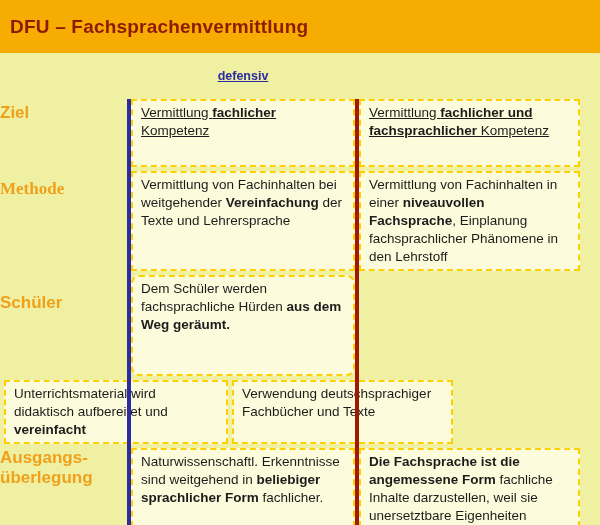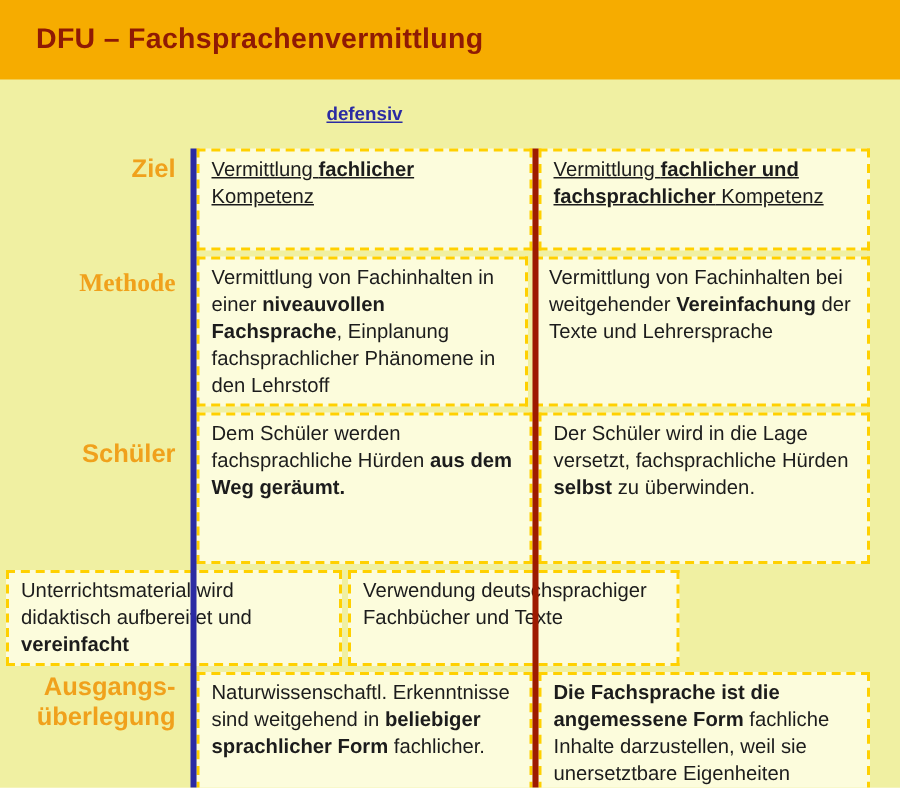--- a/index.html
+++ b/index.html
@@ -7,62 +7,62 @@
     position:relative;
     width:600px;height:525px;
     background:var(--page-bg,#F0F0A2);
     font-family:"Liberation Sans",sans-serif;
     overflow:hidden;
   }
   .header{
     height:53px;
     background:var(--header-bg,#F6AC00);
     display:flex;align-items:center;
-    padding-left:24px;box-sizing:border-box;
+    padding-left:10px;box-sizing:border-box;
   }
   .title{
     color:var(--title-color,#8F1A04);
     font-size:19px;font-weight:bold;letter-spacing:0.2px;
   }
   .col-headers{
     display:flex;height:46px;align-items:center;
   }
   .col-spacer{width:131px;}
   .col-header{font-size:12.5px;font-weight:bold;text-align:center;}
   .col-header.defensiv{width:224px;color:var(--defensiv-color,#2B2BA3);text-decoration:underline;}
   .col-header.offensiv{width:225px;color:var(--offensiv-color,#9E1A00);}
   .table{position:relative;}
   .vline{position:absolute;top:0;height:calc(100% + 3px);width:4px;}
   .vline.blue{left:127px;background:var(--blue-line,#2B2BA3);}
   .vline.red{left:355px;background:var(--red-line,#9E1A00);}
   .row{display:flex;margin-bottom:4px;}
   .row-label{
     width:127px;box-sizing:border-box;
-    padding-right:10px;text-align:right;
+    padding-right:10px;
     color:var(--label-color,#F0A11C);
     font-size:17px;font-weight:bold;line-height:20px;
     white-space:pre-line;
   }
   .cell{
     box-sizing:border-box;
     background:var(--cell-bg,#FCFCDC);
     border:2px dashed var(--dash-color,#FFD000);
     padding:3px 8px 3px 8px;
     font-size:13.5px;line-height:18px;
     color:var(--cell-text,#1C1C1C);
   }
   .cell b{font-weight:bold;}
   .cell.left{margin-left:4px;width:224px;}
   .cell.right{margin-left:4px;width:221px;}
   
   .row:nth-child(1) .cell{min-height:64px;}
   .row:nth-child(2) .cell{min-height:97px;}
   .row:nth-child(3) .cell{min-height:68px;text-decoration:underline;}
   .row:nth-child(4) .cell{min-height:57px;}
-  .row:nth-child(5) .cell{min-height:101px;}
+  .row:nth-child(5) .cell{min-height:101px;border-radius:8px;}
   .row:nth-child(1) .row-label{padding-top:16px;}
   .row:nth-child(2) .row-label{padding-top:27px;}
   .row:nth-child(3) .row-label{padding-top:4px;}
   .row:nth-child(4) .row-label{padding-top:8px;font-family:Liberation Serif, serif;}
   .row:nth-child(5) .row-label{padding-top:18px;}
 </style>
 </head>
 <body>
 
 <div class="page" style="--header-bg: #F6AC00; --page-bg: #F0F0A2; --cell-bg: #FCFCDC; --title-color: #8F1A04; --label-color: #F0A11C; --defensiv-color: #2B2BA3; --offensiv-color: #9E1A00; --blue-line: #2B2BA3; --red-line: #9E1A00; --dash-color: #FFD000; --cell-text: #1C1C1C;">
@@ -80,28 +80,27 @@
     <div class="vline red"></div>
 
   <div class="row">
     <div class="row-label">Ziel</div>
     <div class="cell left"><span>Vermittlung </span><b>fachlicher</b><span> Kompetenz</span></div>
     <div class="cell right"><span>Vermittlung </span><b>fachlicher und fachsprachlicher</b><span> Kompetenz</span></div>
   </div>
 
   <div class="row">
     <div class="row-label">Methode</div>
+    <div class="cell left"><span>Vermittlung von Fachinhalten bei weitgehender </span><b>Vereinfachung</b><span> der Texte und Lehrersprache</span></div>
     <div class="cell right"><span>Vermittlung von Fachinhalten in einer </span><b>niveauvollen Fachsprache</b><span>, Einplanung fachsprachlicher Phänomene in den Lehrstoff</span></div>
-    <div class="cell left"><span>Vermittlung von Fachinhalten bei weitgehender </span><b>Vereinfachung</b><span> der Texte und Lehrersprache</span></div>
   </div>
 
   <div class="row">
     <div class="row-label">Schüler</div>
     <div class="cell left"><span>Dem Schüler werden fachsprachliche Hürden </span><b>aus dem Weg geräumt.</b></div>
-    <div class="cell right"><span>Der Schüler wird in die Lage versetzt, fachsprachliche Hürden </span><b>selbst</b><span> zu überwinden.</span></div>
   </div>
 
   <div class="row">
     <div class="cell left"><span>Unterrichtsmaterial wird didaktisch aufbereitet  und </span><b>vereinfacht</b></div>
     <div class="cell right"><span>Verwendung deutschsprachiger Fachbücher und Texte</span></div>
   </div>
 
   <div class="row">
     <div class="row-label">Ausgangs-
 überlegung</div>

